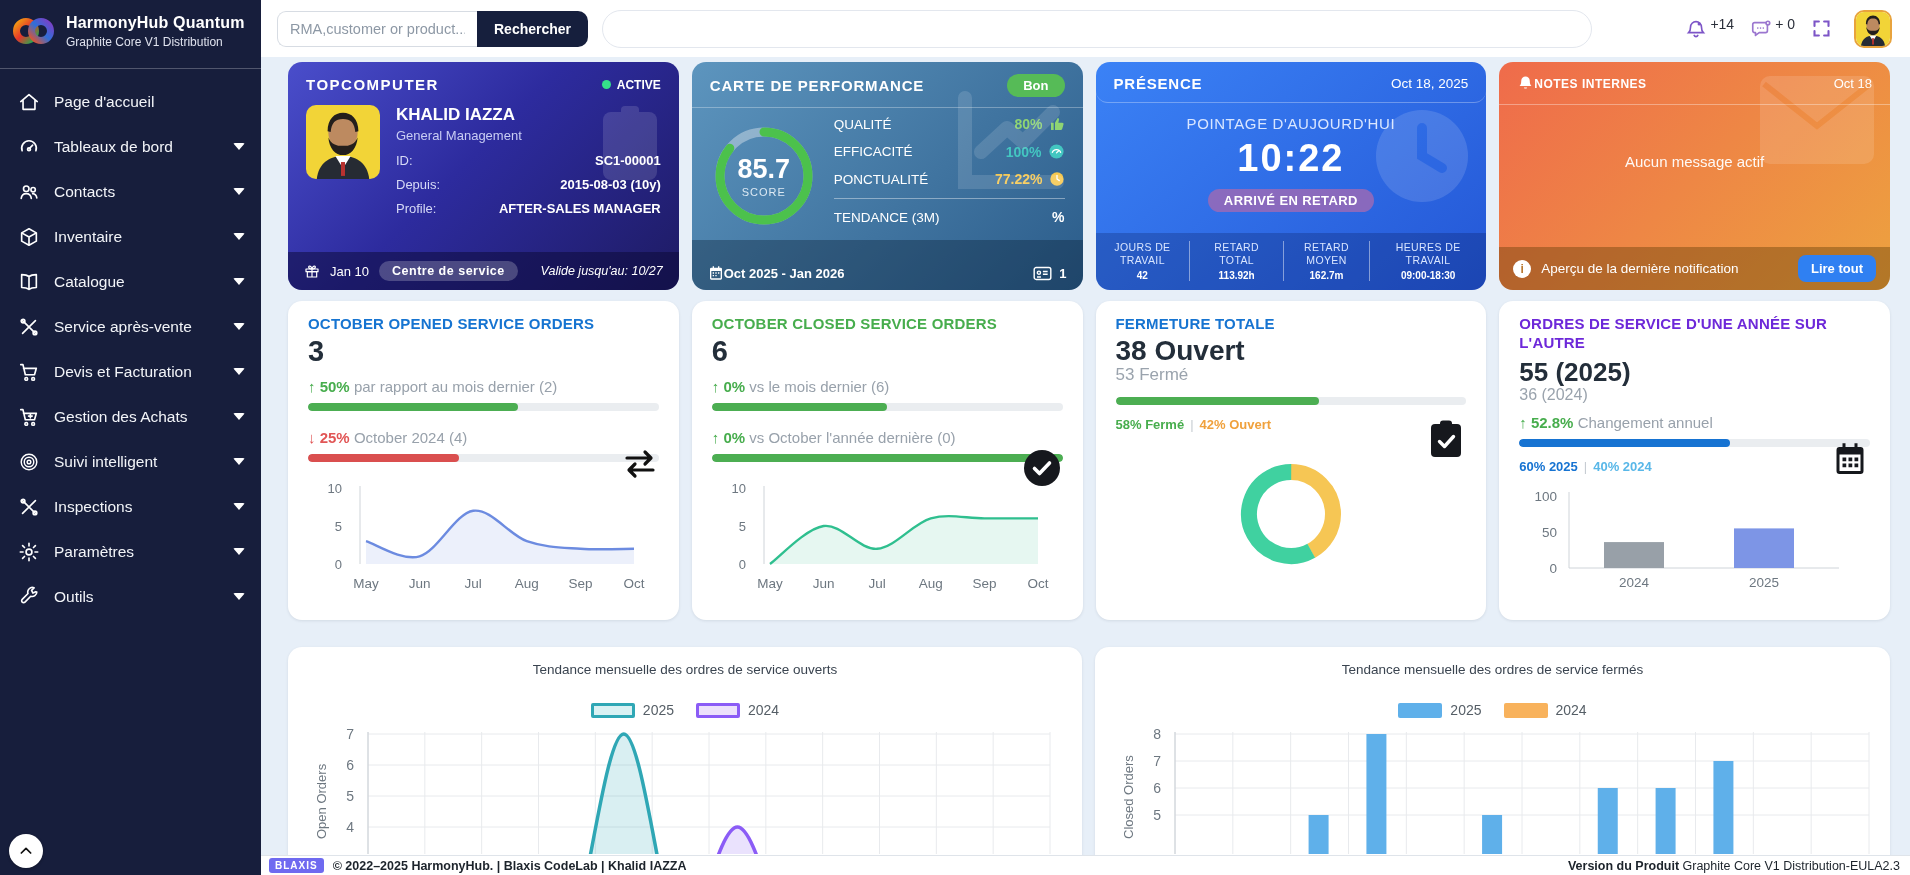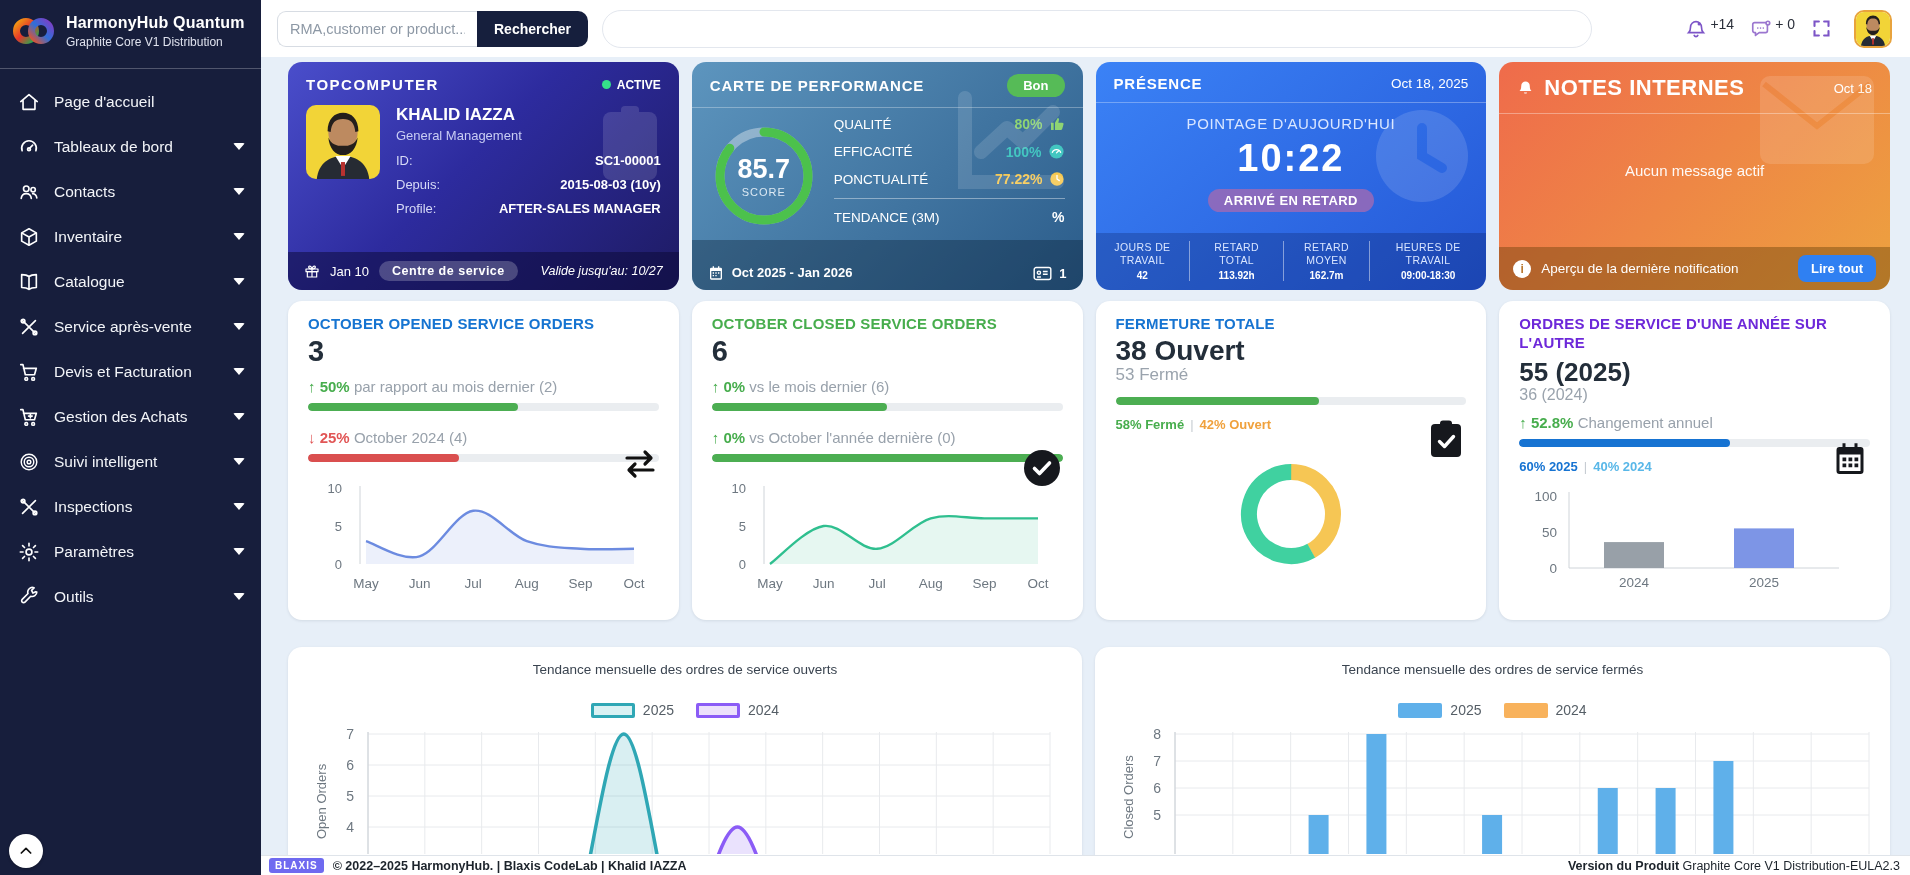--- a/index.html
+++ b/index.html
@@ -66,41 +66,41 @@
   .pill-bon { background:#56bb57; border-radius:999px; padding:4px 16px; font-size:13px; font-weight:bold; }
   .c2-body { display:flex; align-items:center; padding:8px 18px 4px; gap:16px; flex:1; }
   .gauge-wrap { position:relative; width:108px; height:108px; flex:none; }
   .gauge-txt { position:absolute; inset:0; display:flex; flex-direction:column; align-items:center; justify-content:center; }
   .gauge-score { font-size:27px; font-weight:bold; }
   .gauge-lbl { font-size:11px; color:#dce9f3; letter-spacing:1px; margin-top:1px; }
   .c2-metrics { flex:1; }
   .m-row { display:flex; align-items:center; justify-content:space-between; margin-bottom:11px; font-size:13.5px; }
   .m-row .mv { display:flex; align-items:center; gap:6px; font-weight:bold; font-size:14px; }
   .c2-div { border-top:1px solid rgba(255,255,255,.4); margin:4px 0 10px; }
-  .c2-foot { background:rgba(8,28,48,.35); padding:25px 16px; display:flex; gap:8px; font-size:13px; font-weight:bold; }
+  .c2-foot { background:rgba(8,28,48,.35); padding:25px 16px; display:flex; align-items:center; gap:0; font-size:13px; font-weight:bold; }
   .c2-count { margin-left:auto; display:flex; align-items:center; gap:7px; }
 
   
   .card3 { background:linear-gradient(140deg,#3b82f6,#2457d6); color:#fff; display:flex; flex-direction:column; }
-  .c3-head { display:flex; align-items:center; justify-content:space-between; padding:13px 18px 10px; border-bottom:1px solid rgba(255,255,255,.3); }
+  .c3-head { display:flex; align-items:center; justify-content:space-between; padding:13px 18px 10px; border-bottom:1px solid rgba(255,255,255,.3);border-radius:12px; }
   .c3-title { font-size:15px; font-weight:bold; letter-spacing:.8px; }
   .c3-date { font-size:13.5px; }
   .c3-sub { text-align:center; font-size:15px; color:#d9e6ff; letter-spacing:.6px; margin-top:12px; }
   .c3-time { text-align:center; font-size:38px; font-weight:bold; letter-spacing:2px; margin-top:5px; }
   .c3-pill { background:rgba(154,106,182,.85); border-radius:999px; padding:4px 16px; font-size:13px; font-weight:bold; width:max-content; margin:9px auto 0; letter-spacing:.4px; }
   .c3-foot { margin-top:auto; background:rgba(0,10,60,.22); display:flex; padding:8px 0 9px; }
   .c3-col { text-align:center; padding:0 8px; border-left:1px solid rgba(255,255,255,.45); }
   .c3-col:first-child { border-left:none; }
   .c3-col .sl { font-size:10.5px; color:#d8e5ff; letter-spacing:.4px; line-height:1.3; }
   .c3-col .sv { font-size:10px; font-weight:bold; margin-top:2px;text-align:center; }
 
   
   .card4 { background:linear-gradient(135deg,#ef6b4b,#eda23f); color:#fff; display:flex; flex-direction:column; }
   .c4-head { display:flex; align-items:center; justify-content:space-between; padding:13px 18px 12px; border-bottom:1px solid rgba(255,255,255,.35); }
-  .c4-tg { display:flex; align-items:center; gap:10px; font-size:22px; font-weight:bold; letter-spacing:.5px; }
+  .c4-tg { display:flex; align-items:center; gap:0; font-size:12px; font-weight:bold; letter-spacing:.5px; }
   .c4-date { font-size:13px; }
   .c4-empty { text-align:center; font-size:15px; margin-top:48px; color:rgba(255,255,255,.95); }
   .c4-foot { margin-top:auto; background:rgba(92,58,6,.4); padding:8px 14px; display:flex; align-items:center; gap:10px; }
   .c4-foot .txt { font-size:13.5px; }
   .btn-lire { margin-left:auto; background:#2f80f2; color:#fff; border:none; border-radius:8px; font-weight:bold; font-size:13px; padding:6px 13px; cursor:pointer; }
   .info-circ { width:18px; height:18px; border-radius:50%; background:#fff; color:#b9772e; font-weight:bold; font-size:12px; display:flex; align-items:center; justify-content:center; flex:none; }
 
   
   .k-title { font-size:15px; font-weight:bold; letter-spacing:.2px; }
   .blue-t { color:#1674d1; } .green-t { color:#47ad4d; } .cyan-t { color:#6d28d9; }

